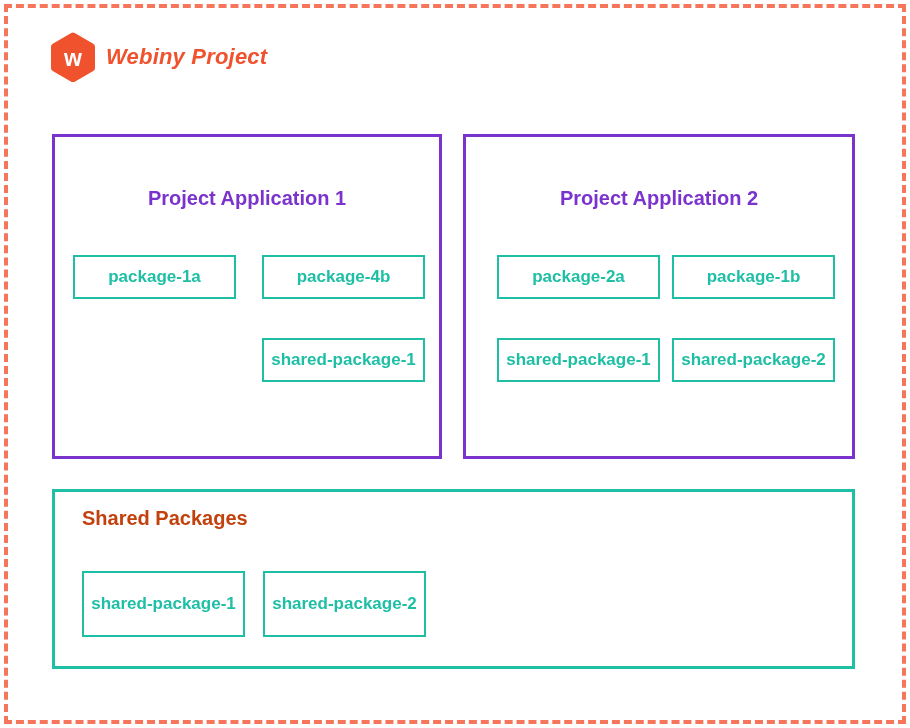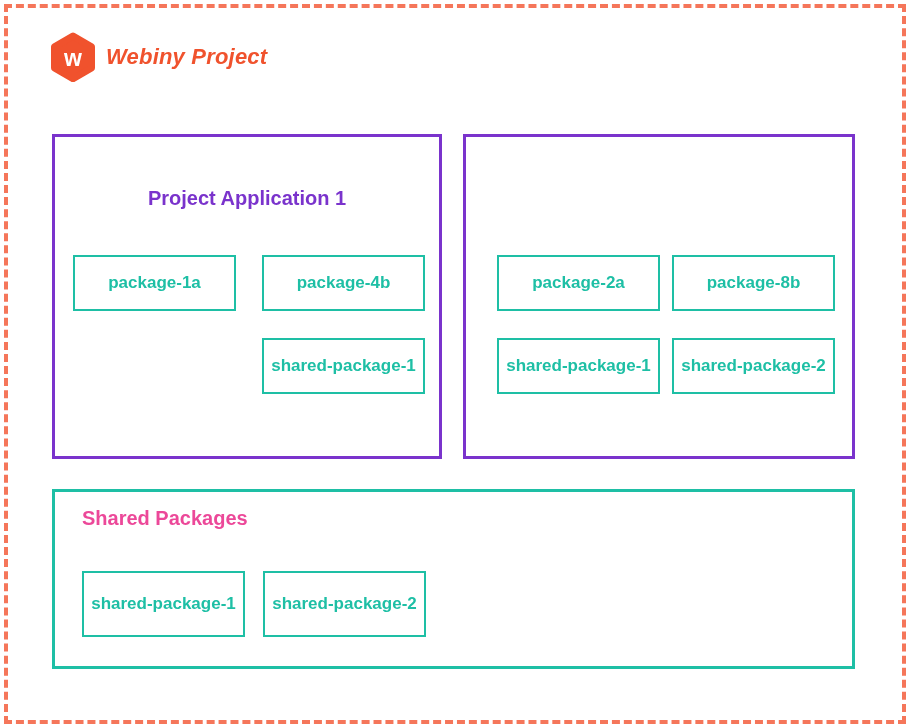--- a/index.html
+++ b/index.html
@@ -58,21 +58,21 @@
     line-height: 28px;
     text-align: center;
     font-size: 20px;
     font-weight: 700;
     color: #7a33cc;
   }
   
   .pkg {
     position: absolute;
     width: 163px;
-    height: 56px;
+    height: 44px;
     border: 2px solid #1ebfa5;
     box-sizing: border-box;
     display: flex;
     align-items: center;
     justify-content: center;
     background: #ffffff;
   }
   .pkg span {
     font-size: 17px;
     font-weight: 700;
@@ -92,21 +92,21 @@
     width: 803px; height: 180px;
     border: 3px solid #1ebfa5;
     box-sizing: border-box;
     background: #ffffff;
   }
   .shared-title {
     position: absolute;
     left: 27px; top: 15px;
     font-size: 20px;
     font-weight: 700;
-    color: #ec4899;
+    color: #c2410c;
   }
   .shared-box .pkg { height: 66px; }
   .pos-s1 { left: 27px;  top: 79px; }
   .pos-s2 { left: 208px; top: 79px; }
 </style>
 </head>
 <body>
 
 <div class="canvas">
 
@@ -127,25 +127,26 @@
     </div>
     <div class="pkg pos-r1c2">
       <span>package-4b</span>
     </div>
     <div class="pkg pos-r2c2">
       <span>shared-package-1</span>
     </div>
   </div>
 
   <div class="app-box app-2">
+    <div class="app-title">Project Application 2</div>
     <div class="pkg pos-r1c1">
       <span>package-2a</span>
     </div>
     <div class="pkg pos-r1c2">
-      <span>package-8b</span>
+      <span>package-1b</span>
     </div>
     <div class="pkg pos-r2c1">
       <span>shared-package-1</span>
     </div>
     <div class="pkg pos-r2c2">
       <span>shared-package-2</span>
     </div>
   </div>
 
   <div class="shared-box">

